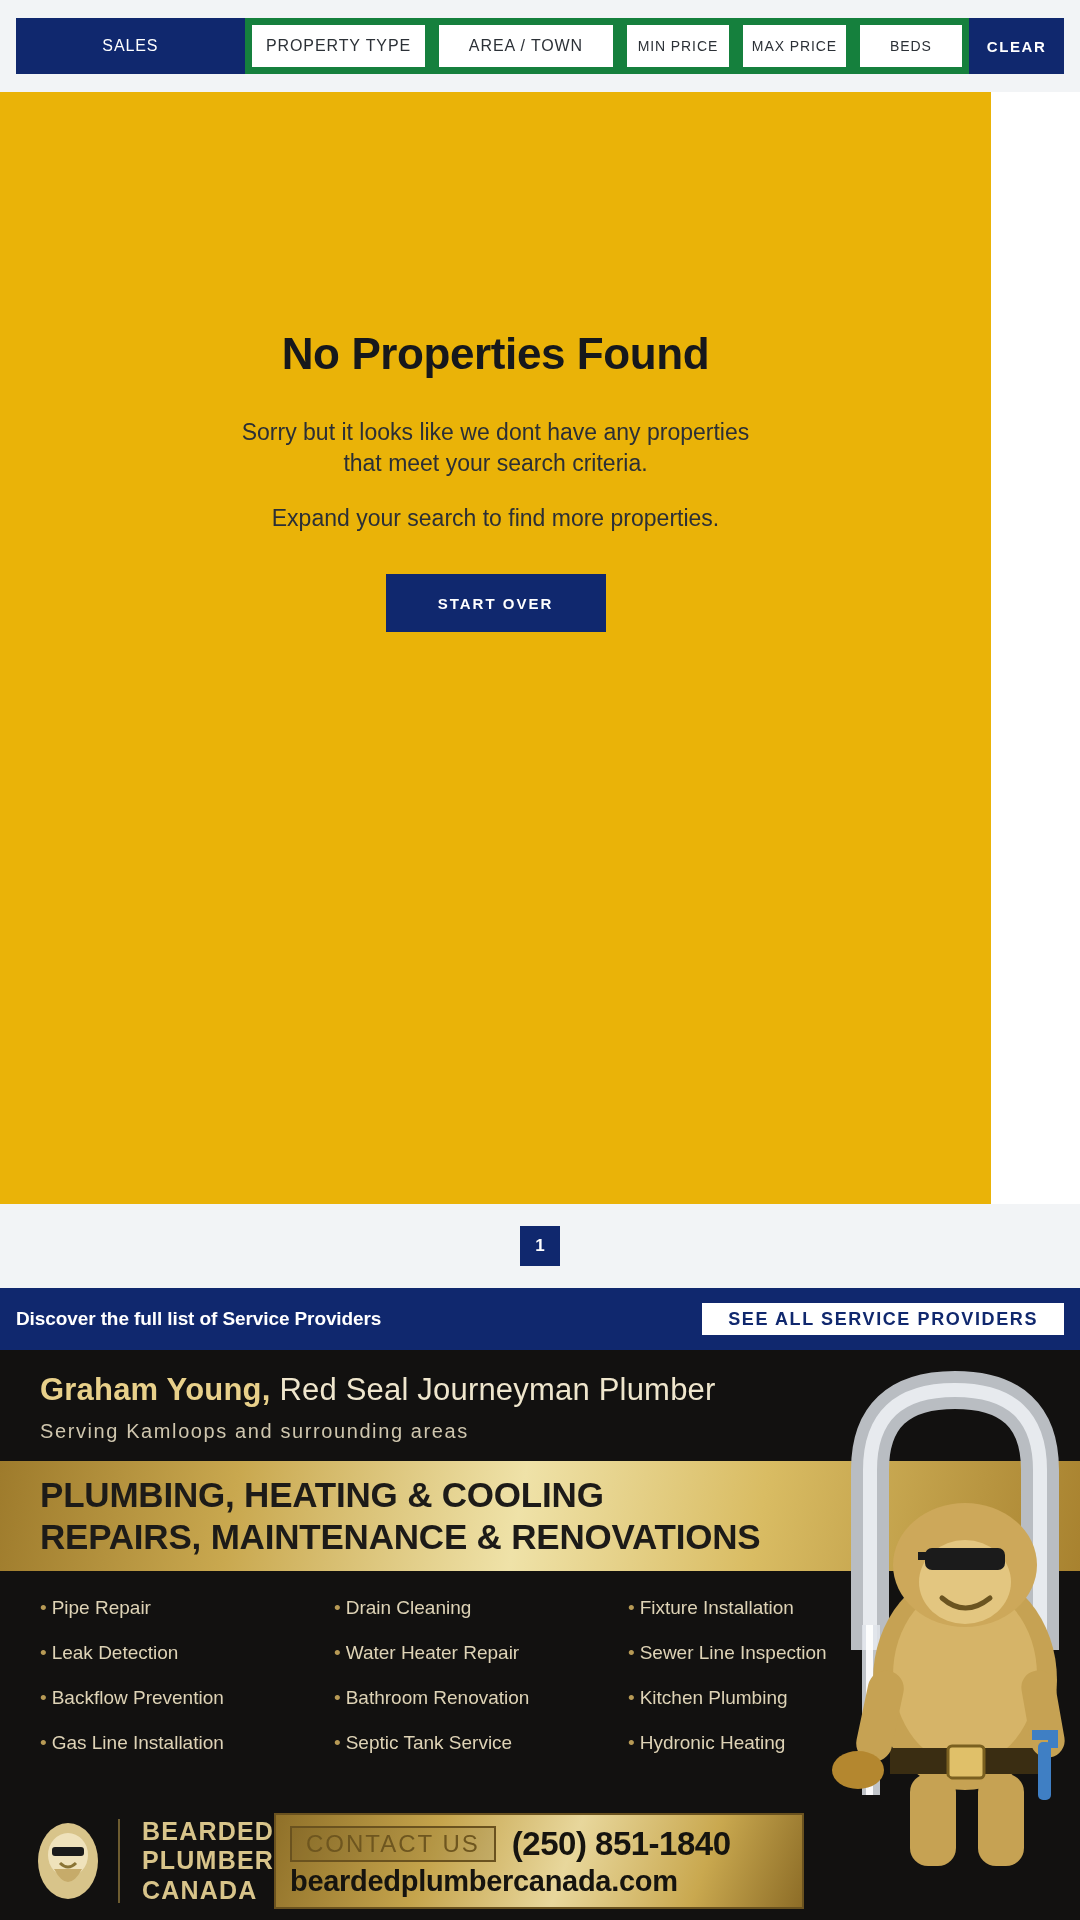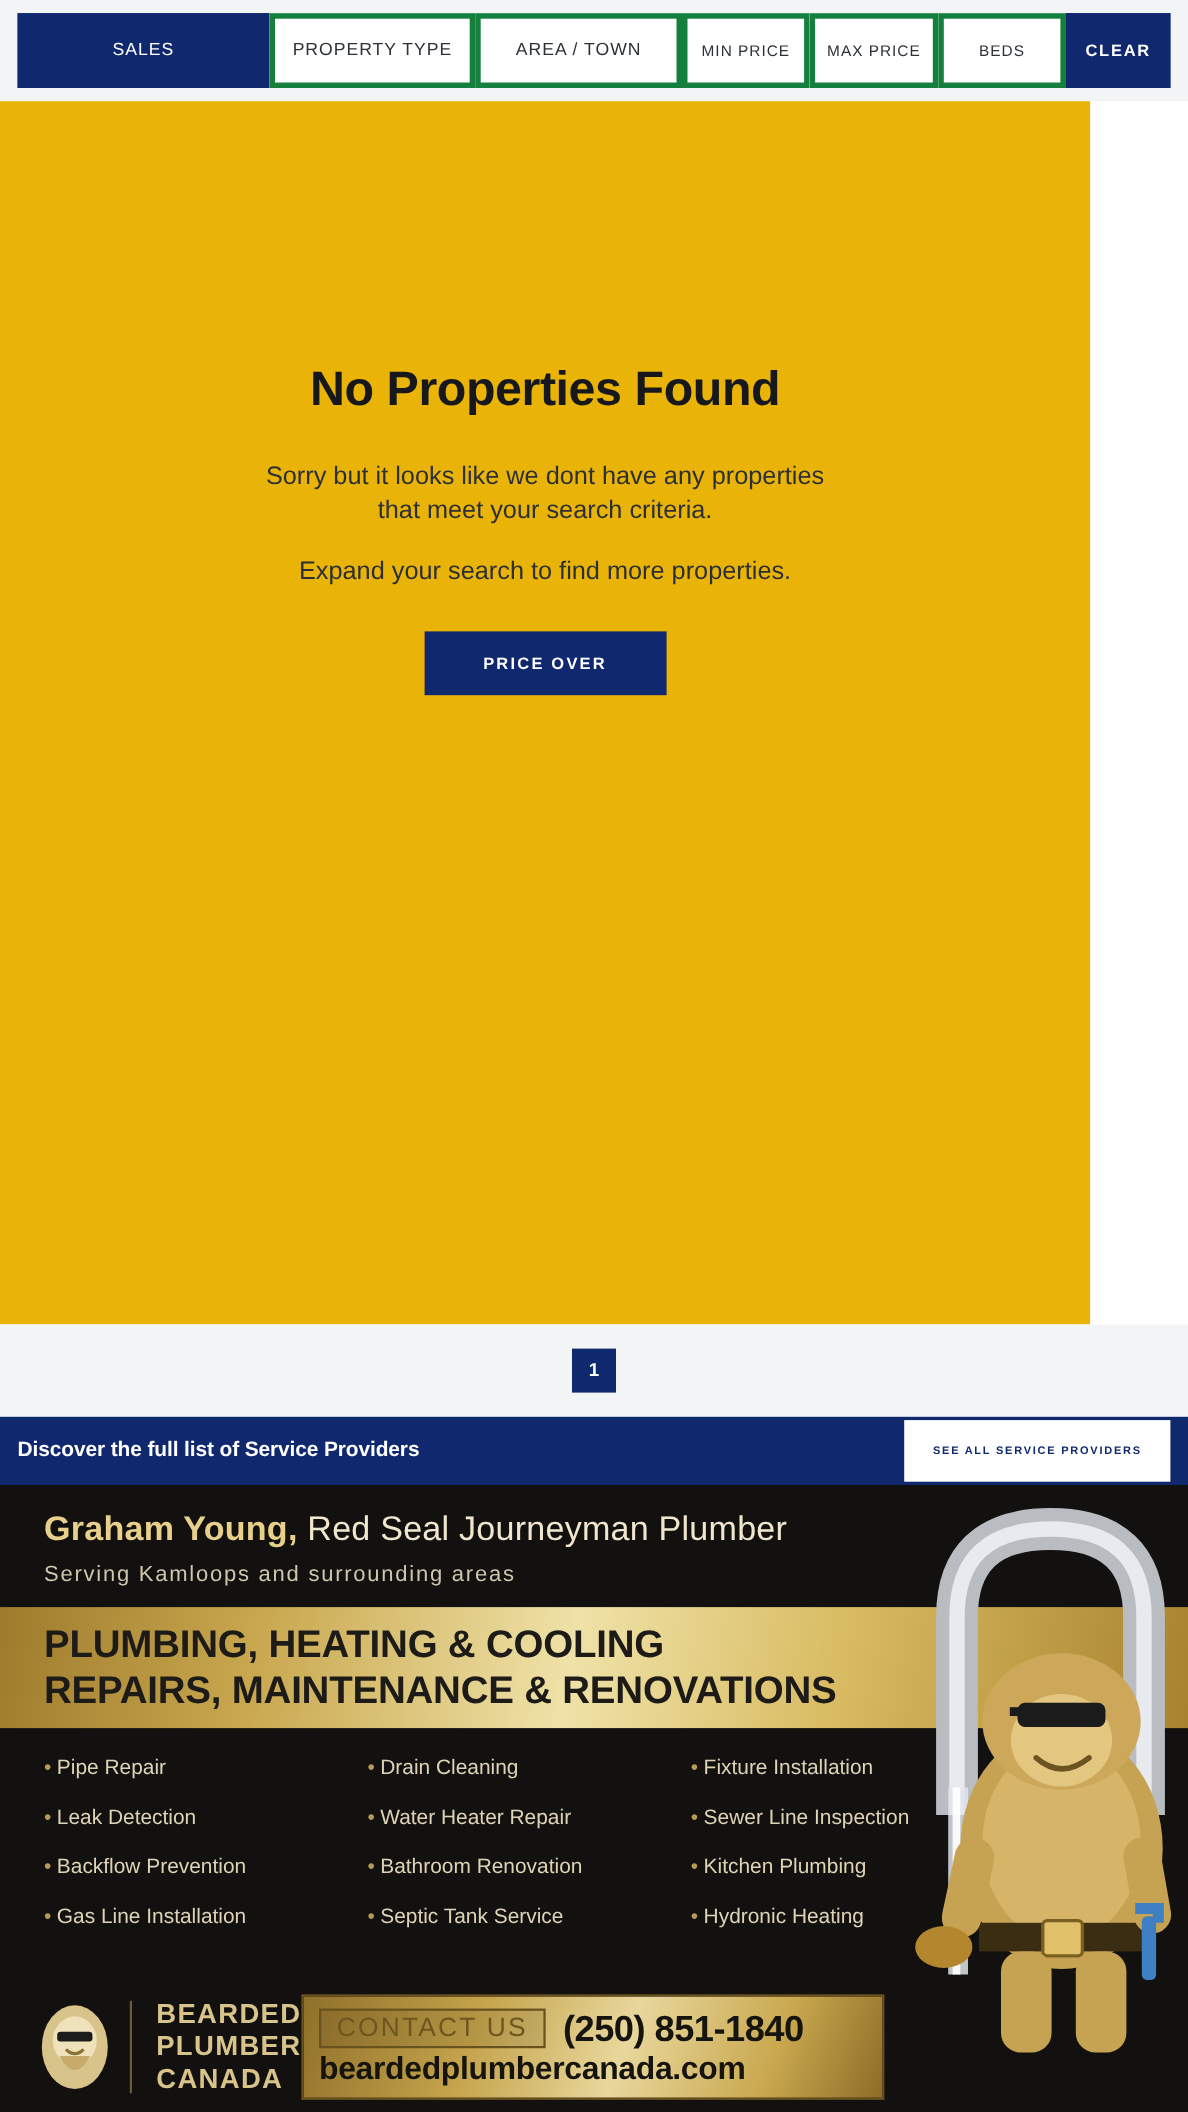--- a/index.html
+++ b/index.html
@@ -14,23 +14,23 @@
   
   .filter-bar {
     width: 1080px;
     height: 92px;
     background: #f2f4f6;
     display: flex;
     align-items: center;
     padding: 0 16px;
   }
   .filter-btn {
-    height: 68px;
+    height: 56px;
     background: #ffffff;
-    border: 5px solid #15803d;
+    border: 7px solid #15803d;
     display: flex;
     align-items: center;
     justify-content: center;
     font-size: 16px;
     letter-spacing: 0.9px;
     color: #2c3137;
     white-space: nowrap;
     cursor: pointer;
   }
   .filter-btn.sales {
@@ -130,24 +130,24 @@
   }
   .sp-text {
     color: #ffffff;
     font-size: 19px;
     font-weight: bold;
     letter-spacing: -0.1px;
   }
   .sp-button {
     background: #ffffff;
     color: #10286e;
-    font-size: 10px;
+    font-size: 18px;
     font-weight: bold;
     letter-spacing: 1.6px;
-    height: 56px;
+    height: 32px;
     padding: 0 26px;
     display: flex;
     align-items: center;
     justify-content: center;
     cursor: pointer;
     border: none;
     font-family: "Liberation Sans", sans-serif;
   }
 
   
@@ -304,21 +304,21 @@
   <div class="filter-btn clear">CLEAR</div>
 </div>
 
 <div class="results">
   <h1>No Properties Found</h1>
   <div class="sub1">
     <span>Sorry but it looks like we dont have any properties</span><br>
     <span>that meet your search criteria.</span>
   </div>
   <div class="sub2">Expand your search to find more properties.</div>
-  <button class="start-over">PRICE OVER</button>
+  <button class="start-over">START OVER</button>
 </div>
 
 <div class="pagination">
   <div class="page-num">1</div>
 </div>
 
 <div class="sp-banner">
   <div class="sp-text">Discover the full list of Service Providers</div>
   <button class="sp-button">SEE ALL SERVICE PROVIDERS</button>
 </div>

